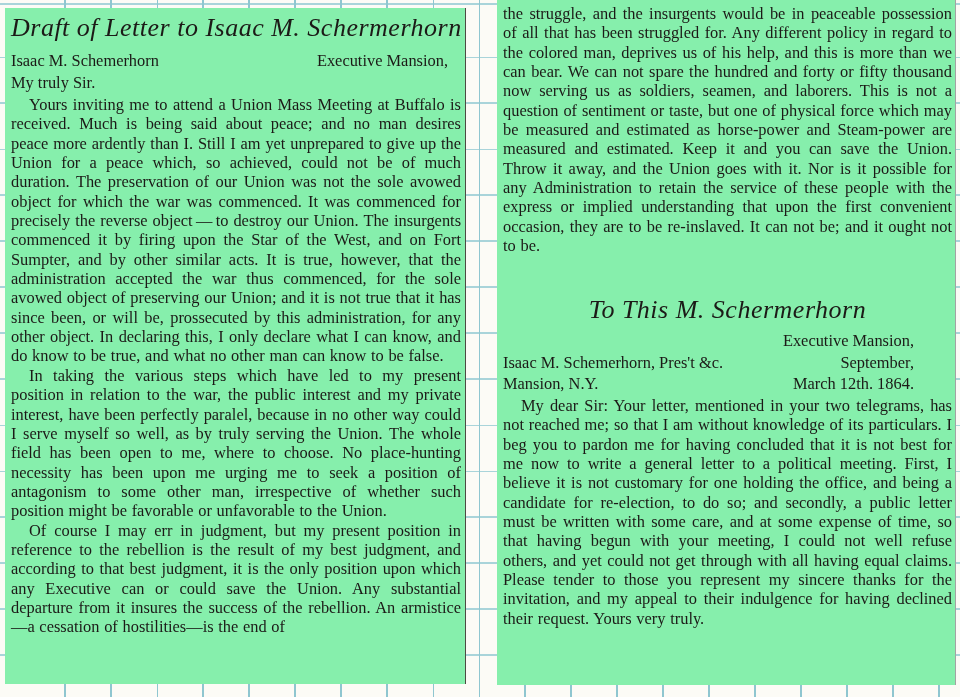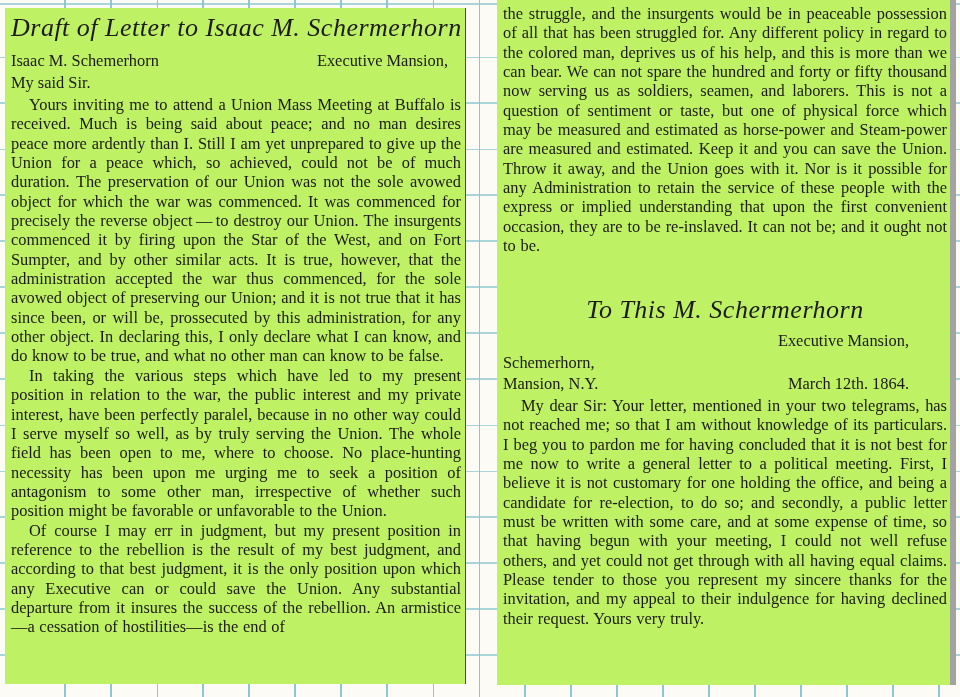--- a/index.html
+++ b/index.html
@@ -11,29 +11,29 @@
     color:#1c1a17;
   }
   .grid {
     position:absolute; inset:0; z-index:0;
     background-color:#fcfbf6;
     background-image:
       repeating-linear-gradient(to right, transparent 0 44.5px, #8fc6d0 44.5px 46px),
       repeating-linear-gradient(to bottom, transparent 0 44.5px, #a9d4da 44.5px 46px);
     background-position:20px 12px;
   }
-  .paper { position:absolute; z-index:1; background:#bef264; overflow:hidden; }
+  .paper { position:absolute; z-index:1; background:#86efac; overflow:hidden; }
   .paper-left {
     left:5px; top:8px; width:461px; height:676px;
     border-right:1.5px solid #4d4a43;
     padding:2px 4px 0 6px;
   }
   .paper-right {
     left:497px; top:0; width:459px; height:685px;
-    border-right:6px solid #a3a3a3;
+    border-right:1px solid #a3a3a3;
     padding:3px 3px 0 6px;
   }
   .letter-title {
     font-style:italic; font-weight:normal;
     font-size:26px; line-height:32px;
     text-align:center; letter-spacing:0.5px;
     white-space:nowrap;
   }
   .body-text, .addr { font-size:16.4px; line-height:19.35px; }
   .body-text p { text-align:justify; word-spacing:0.6px; }
@@ -57,21 +57,21 @@
 
 <div class="paper paper-left l1">
   <h1 class="letter-title">Draft of Letter to Isaac M. Schermerhorn</h1>
 
   <div class="addr">
     <div class="addr-row">
       <span class="addr-left">Isaac M. Schemerhorn</span>
       <span class="addr-right">Executive Mansion,</span>
     </div>
     <div class="addr-row">
-      <span class="addr-left">My said Sir.</span>
+      <span class="addr-left">My truly Sir.</span>
     </div>
   </div>
 
   <div class="body-text">
     <p class="ind"><span>Yours inviting me to attend a Union Mass Meeting at Buffalo is received. Much is being said about peace; and no man desires peace more ardently than I. Still I am yet unprepared to give up the Union for a peace which, so achieved, could not be of much duration. The preservation of our Union was </span><span class="it">not</span><span> the sole avowed object for which the war was commenced. It was commenced for precisely the reverse object — </span><span class="it">to destroy our Union</span><span>. The insurgents commenced it by firing upon the Star of the West, and on Fort Sumpter, and by other similar acts. It is true, however, that the administration accepted the war thus commenced, for the sole avowed object of preserving our Union; and it is not true that it has since been, or will be, prossecuted by this administration, for any other object. In declaring this, I only declare what I can know, and do know to be true, and what no other man can know to be false.</span></p>
     <p class="ind"><span>In taking the various steps which have led to my present position in relation to the war, the public interest and my private interest, have been perfectly paralel, because in no other way could I serve myself so well, as by truly serving the Union. The whole field has been open to me, where to choose. No place-hunting necessity has been upon me urging me to seek a position of antagonism to some other man, irrespective of whether such position might be favorable or unfavorable to the Union.</span></p>
     <p class="ind"><span>Of course I may err in judgment, but my present position in reference to the rebellion is the result of my best judgment, and according to that best judgment, it is the only position upon which any Executive can or could save the Union. Any substantial departure from it insures the success of the rebellion. An armistice—a cessation of hostilities—is the end of</span></p>
   </div>
 </div>
 
@@ -82,21 +82,22 @@
 
   <h1 class="letter-title">To This M. Schermerhorn</h1>
 
 
   <div class="addr">
     <div class="addr-row">
       <span class="addr-left"></span>
       <span class="addr-right">Executive Mansion,</span>
     </div>
     <div class="addr-row">
-      <span class="addr-right">Schemerhorn,</span>
+      <span class="addr-left">Isaac M. Schemerhorn, Pres't &amp;c.</span>
+      <span class="addr-right">September,</span>
     </div>
     <div class="addr-row">
       <span class="addr-left">Mansion, N.Y.</span>
       <span class="addr-right">March 12th. 1864.</span>
     </div>
   </div>
 
   <div class="body-text">
     <p class="ind"><span>My dear Sir: Your letter, mentioned in your two telegrams, has not reached me; so that I am without knowledge of its particulars. I beg you to pardon me for having concluded that it is not best for me now to write a general letter to a political meeting. First, I believe it is not customary for one holding the office, and being a candidate for re-election, to do so; and secondly, a public letter must be written with some care, and at some expense of time, so that having begun with your meeting, I could not well refuse others, and yet could not get through with all having equal claims. Please tender to those you represent my sincere thanks for the invitation, and my appeal to their indulgence for having declined their request. Yours very truly.</span></p>
   </div>

